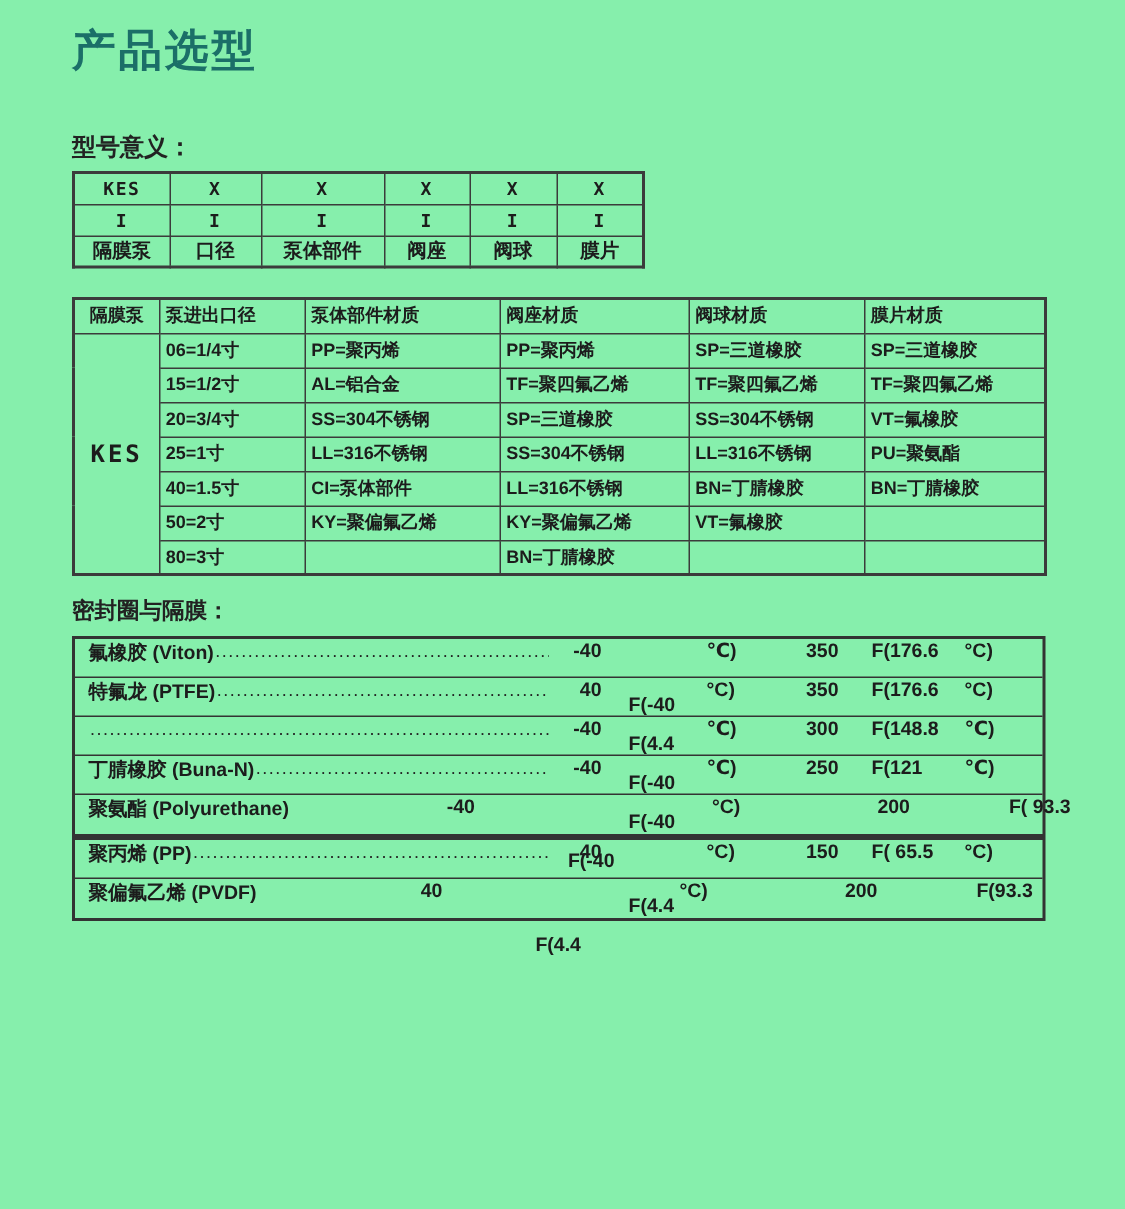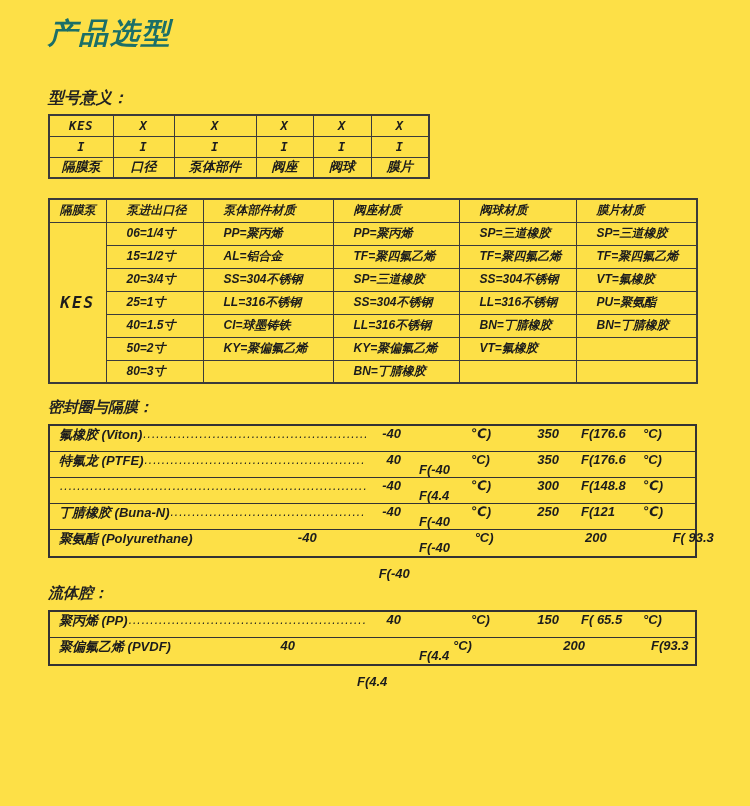--- a/index.html
+++ b/index.html
@@ -1,17 +1,17 @@
 <!DOCTYPE html>
 <html><head>
 <meta charset="utf-8">
 <style>
   * { margin:0; padding:0; box-sizing:border-box; }
   body { background:#ffffff; font-family:"Liberation Sans","DejaVu Sans",sans-serif; color:#1c1c1c; }
-  .page { position:relative; width:750px; height:806px; background:#fde047; overflow:hidden;font-style:italic; }
+  .page { position:relative; width:750px; height:806px; background:#86efac; overflow:hidden; }
 
   .title-main { margin:14px 0 0 48px; font-size:29px; font-weight:bold; color:#1b6f68; letter-spacing:2px; }
   .title-sub  { margin:36px 0 0 60px; font-size:26px; font-weight:bold; color:#1b6f68; letter-spacing:2px; }
 
   .section-label { margin:34px 0 5px 48px; font-size:16px; font-weight:bold; color:#222; }
   .section-label2 { margin:14px 0 7px 48px; font-size:15px; font-weight:bold; color:#222; }
   .section-label3 { margin:26px 0 7px 48px; font-size:15px; font-weight:bold; color:#222; }
 
   table { border-collapse:collapse; table-layout:fixed; }
   td, th { border:1px solid #3b3b3b; overflow:hidden; white-space:nowrap; }
@@ -19,21 +19,21 @@
   .model-table { margin-left:48px; width:381px; border:2px solid #3b3b3b; }
   .model-table td { height:21px; text-align:center; font-size:12px; }
   .model-table .code { font-family:"DejaVu Sans Mono","Liberation Mono",monospace; font-weight:bold; letter-spacing:1px; }
   .model-table .cn { font-weight:bold; font-size:13px; }
 
   .example { margin:9px 0 0 48px; width:660px; font-size:14.5px; font-weight:bold; line-height:22px; }
   .example .mono { font-family:"DejaVu Sans Mono","Liberation Mono",monospace; }
   .example-line2 { margin-left:27px; }
 
   .sel-table { margin:19px 0 0 48px; width:648px; border:2px solid #3b3b3b; }
-  .sel-table td { height:23px; font-size:12px; font-weight:bold; padding-left:20px; text-align:left; }
+  .sel-table td { height:23px; font-size:12px; font-weight:bold; padding-left:4px; text-align:left; }
   .sel-table td.first { text-align:center; padding-left:0; }
   .sel-table td.kes { text-align:center; padding-left:0; font-family:"DejaVu Sans Mono","Liberation Mono",monospace; font-size:16px; letter-spacing:2px; font-weight:bold; }
 
   .temp-table { margin-left:48px; width:649px; border:2px solid #333; }
   .temp-row { display:flex; align-items:flex-start; height:26px; padding:0 24px 0 9px; border-bottom:1px solid #333; font-size:13px; font-weight:bold; }
   .temp-row:last-child { border-bottom:none;gap:44px; }
   .t-name { white-space:nowrap; }
   .t-dots { flex:1; overflow:hidden; white-space:nowrap; font-weight:normal; letter-spacing:1px; font-size:12px; color:#222; margin:0 1px; position:relative; top:1px; }
   .t-fmin { width:34px; text-align:right; flex:none; }
   .t-cmin-a { width:46px; margin-left:18px; flex:none;margin-top:36px; }
@@ -115,21 +115,21 @@
     </tr>
     <tr>
       <td>25=1寸</td>
       <td>LL=316不锈钢</td>
       <td>SS=304不锈钢</td>
       <td>LL=316不锈钢</td>
       <td>PU=聚氨酯</td>
     </tr>
     <tr>
       <td>40=1.5寸</td>
-      <td>CI=球墨铸铁</td>
+      <td>CI=泵体部件</td>
       <td>LL=316不锈钢</td>
       <td>BN=丁腈橡胶</td>
       <td>BN=丁腈橡胶</td>
     </tr>
     <tr>
       <td>50=2寸</td>
       <td>KY=聚偏氟乙烯</td>
       <td>KY=聚偏氟乙烯</td>
       <td>VT=氟橡胶</td>
       <td></td>
@@ -192,21 +192,20 @@
       <span class="t-dots">........................................................................................................................................................................................</span>
       <span class="t-fmin">-40</span>
       <span class="t-cmin-a">F(-40</span>
       <span class="t-cmin-b">°C)</span>
       <span class="t-fmax">200</span>
       <span class="t-cmax-a">F( 93.3</span>
       <span class="t-cmax-b">°C)</span>
     </div>
   </div>
 
-  <div class="section-label3">流体腔：</div>
 
   <div class="temp-table">
     <div class="temp-row">
       <span class="t-name">聚丙烯  (PP)</span>
       <span class="t-dots">........................................................................................................................................................................................</span>
       <span class="t-fmin">40</span>
       <span class="t-cmin-a">F(4.4</span>
       <span class="t-cmin-b">°C)</span>
       <span class="t-fmax">150</span>
       <span class="t-cmax-a">F( 65.5</span>

